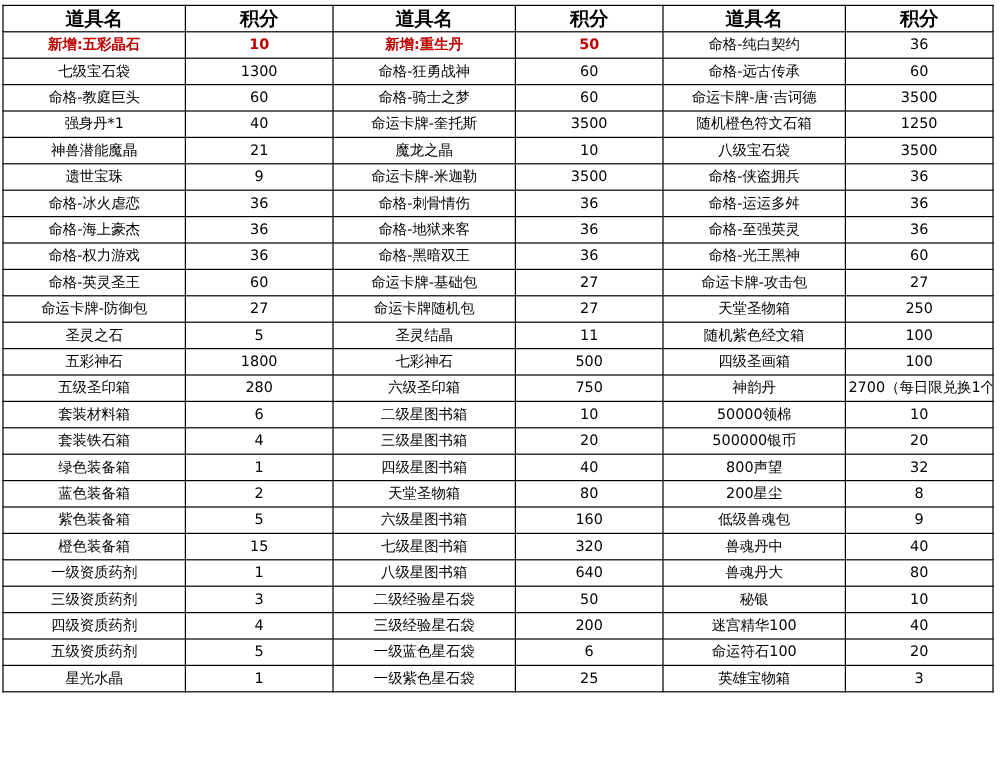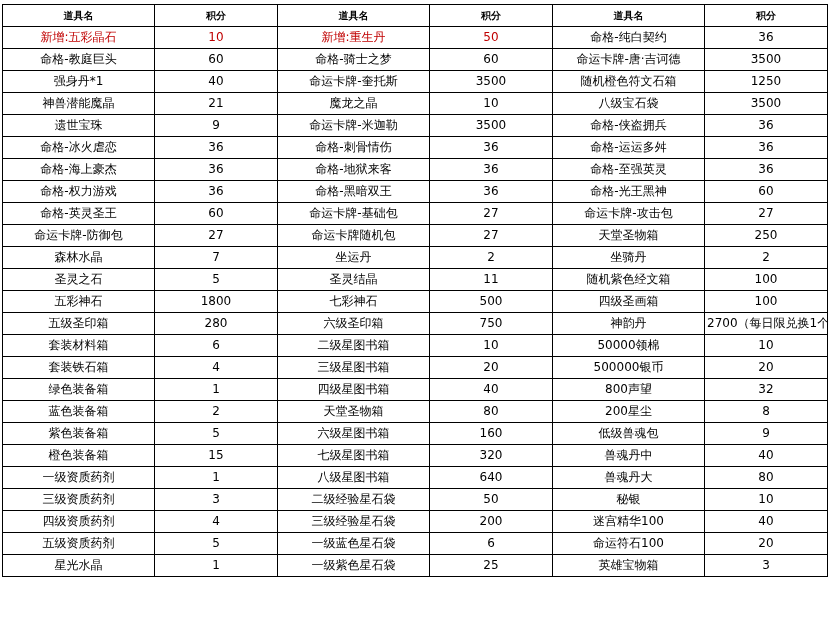--- a/index.html
+++ b/index.html
@@ -31,27 +31,27 @@
     line-height: 19px;
     text-align: center;
     vertical-align: middle;
     padding: 0 2px;
     font-size: 12px;
     overflow: hidden;
     white-space: nowrap;
   }
   table.price-table th {
     font-weight: bold;
-    font-size: 10px;
+    font-size: 16px;
   }
   col.name-col { width: 152px; }
   col.score-col { width: 123px; }
   .hl {
     color: #c00000;
-    font-weight: normal;
+    font-weight: bold;
   }
 </style>
 </head>
 <body>
 
 <div id="wrap">
   <table class="price-table">
     <colgroup>
       <col class="name-col">
         <col class="score-col">
@@ -73,20 +73,28 @@
     <tbody id="tbody">
         <tr>
           <td class="hl">新增:五彩晶石</td>
           <td class="hl">10</td>
           <td class="hl">新增:重生丹</td>
           <td class="hl">50</td>
           <td>命格-纯白契约</td>
           <td>36</td>
         </tr>
         <tr>
+          <td>七级宝石袋</td>
+          <td>1300</td>
+          <td>命格-狂勇战神</td>
+          <td>60</td>
+          <td>命格-远古传承</td>
+          <td>60</td>
+        </tr>
+        <tr>
           <td>命格-教庭巨头</td>
           <td>60</td>
           <td>命格-骑士之梦</td>
           <td>60</td>
           <td>命运卡牌-唐·吉诃德</td>
           <td>3500</td>
         </tr>
         <tr>
           <td>强身丹*1</td>
           <td>40</td>
@@ -143,28 +151,20 @@
           <td>命运卡牌-攻击包</td>
           <td>27</td>
         </tr>
         <tr>
           <td>命运卡牌-防御包</td>
           <td>27</td>
           <td>命运卡牌随机包</td>
           <td>27</td>
           <td>天堂圣物箱</td>
           <td>250</td>
-        </tr>
-        <tr>
-          <td>森林水晶</td>
-          <td>7</td>
-          <td>坐运丹</td>
-          <td>2</td>
-          <td>坐骑丹</td>
-          <td>2</td>
         </tr>
         <tr>
           <td>圣灵之石</td>
           <td>5</td>
           <td>圣灵结晶</td>
           <td>11</td>
           <td>随机紫色经文箱</td>
           <td>100</td>
         </tr>
         <tr>

